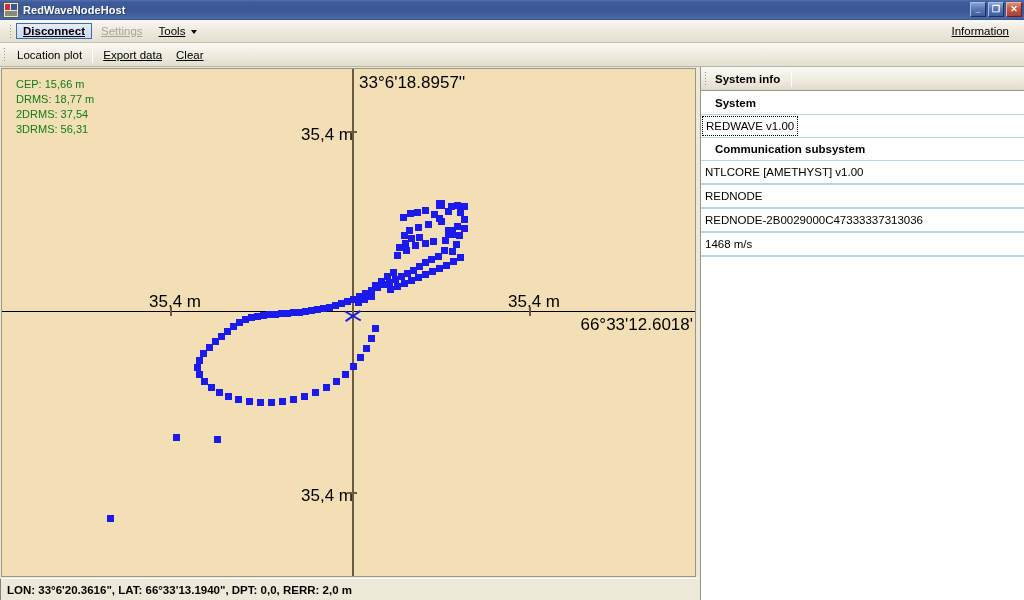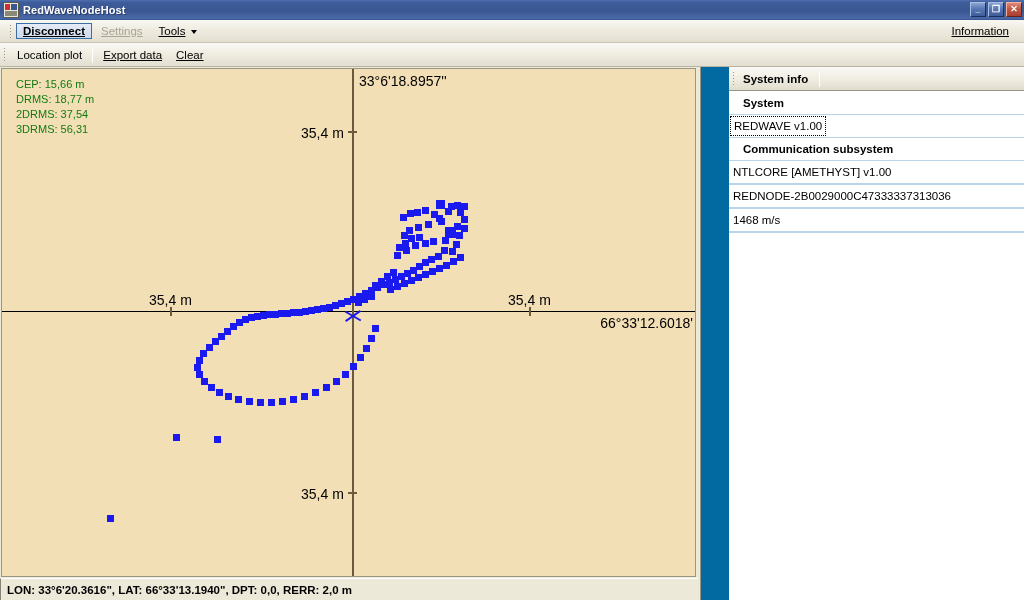--- a/index.html
+++ b/index.html
@@ -197,21 +197,21 @@
     background: #6b5a3e;
   }
   .tick {
     position: absolute;
     background: #6b5a3e;
   }
   .tick.h { width: 2px; height: 9px; }
   .tick.v { width: 9px; height: 2px; }
   .axis-label {
     position: absolute;
-    font-size: 14px;
+    font-size: 17px;
     color: #000;
     white-space: nowrap;
   }
   .stats {
     position: absolute;
     left: 14px; top: 8px;
     font-size: 11px;
     color: #137a13;
     line-height: 15px;
     white-space: nowrap;
@@ -249,22 +249,21 @@
     font-weight: bold;
     border-left: 1px solid #868274;
   }
 
   
   .right-pane {
     flex: 1 1 auto;
     display: flex; flex-direction: column;
     min-height: 0;
     border-left: 1px solid #9a9684;
-    background: #0369a1;
-    padding-left: 28px;
+    background: #14b8a6;
   }
   .si-tabbar {
     flex: 0 0 24px;
     height: 24px;
     background: linear-gradient(180deg,#faf9f4 0%,#efece0 55%,#e0dccd 100%);
     border-bottom: 1px solid #9a9684;
     display: flex; align-items: center;
     padding-left: 2px;
   }
   .si-tab {
@@ -512,20 +511,23 @@
         <div class="tb-sep"></div>
       </div>
       <div class="si-list" id="si-list">
           <div class="si-group">System</div>
           <div class="si-value-row"><div class="si-value focused" style="border-bottom: none;">REDWAVE v1.00</div></div>
           <div class="si-group">Communication subsystem</div>
           <div class="si-value-row">
             <div class="si-value">NTLCORE [AMETHYST] v1.00</div>
           </div>
           <div class="si-value-row">
+            <div class="si-value">REDNODE</div>
+          </div>
+          <div class="si-value-row">
             <div class="si-value">REDNODE-2B0029000C47333337313036</div>
           </div>
           <div class="si-value-row">
             <div class="si-value">1468 m/s</div>
           </div>
         </div>
     </div>
 
   </div>
 

